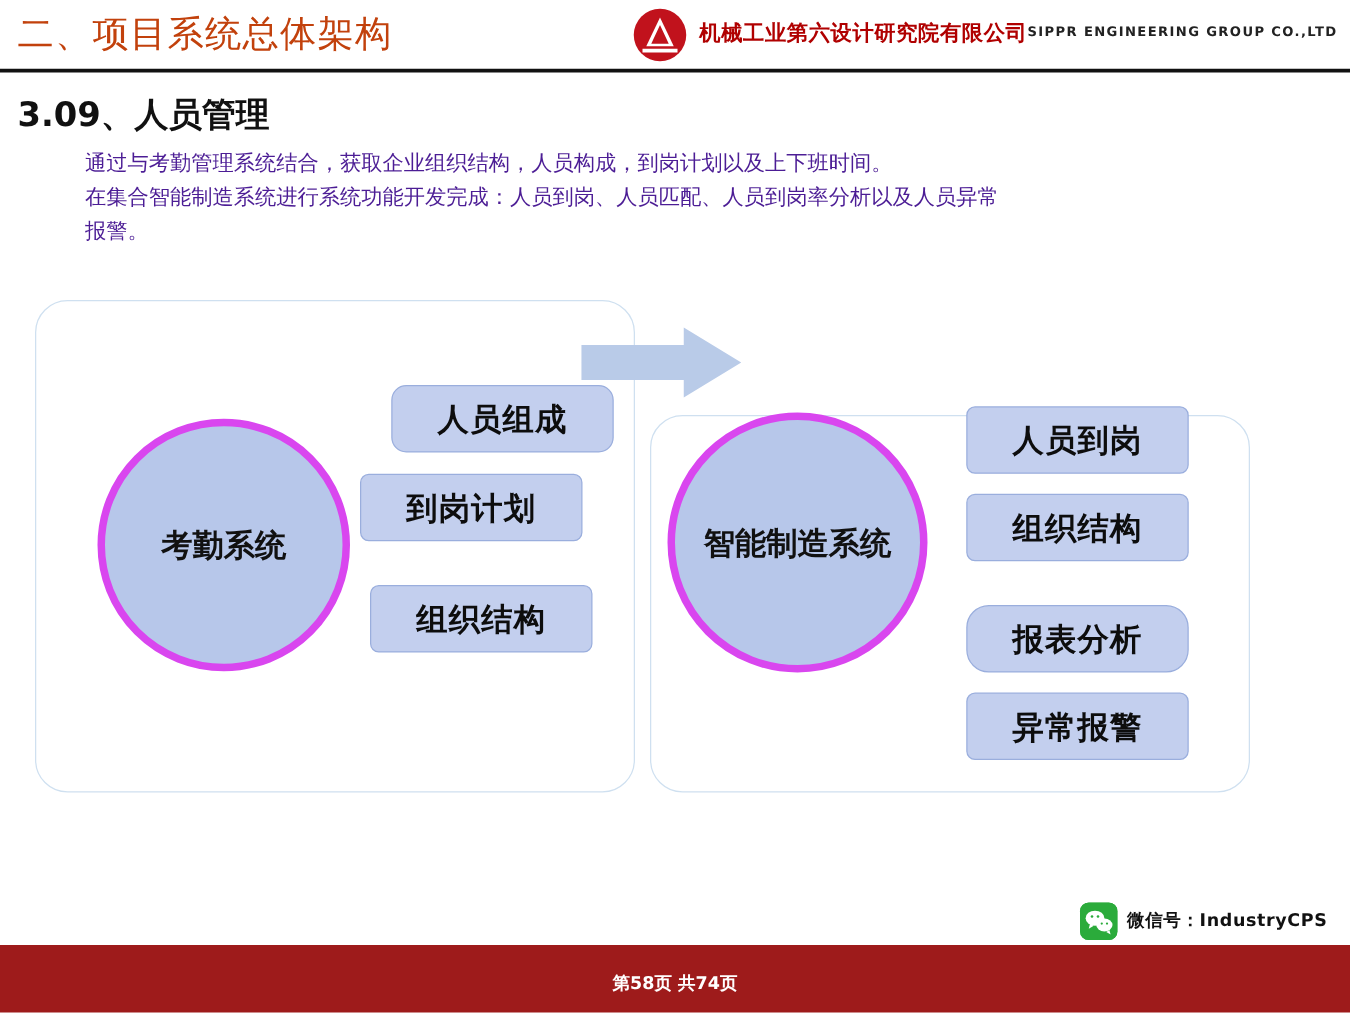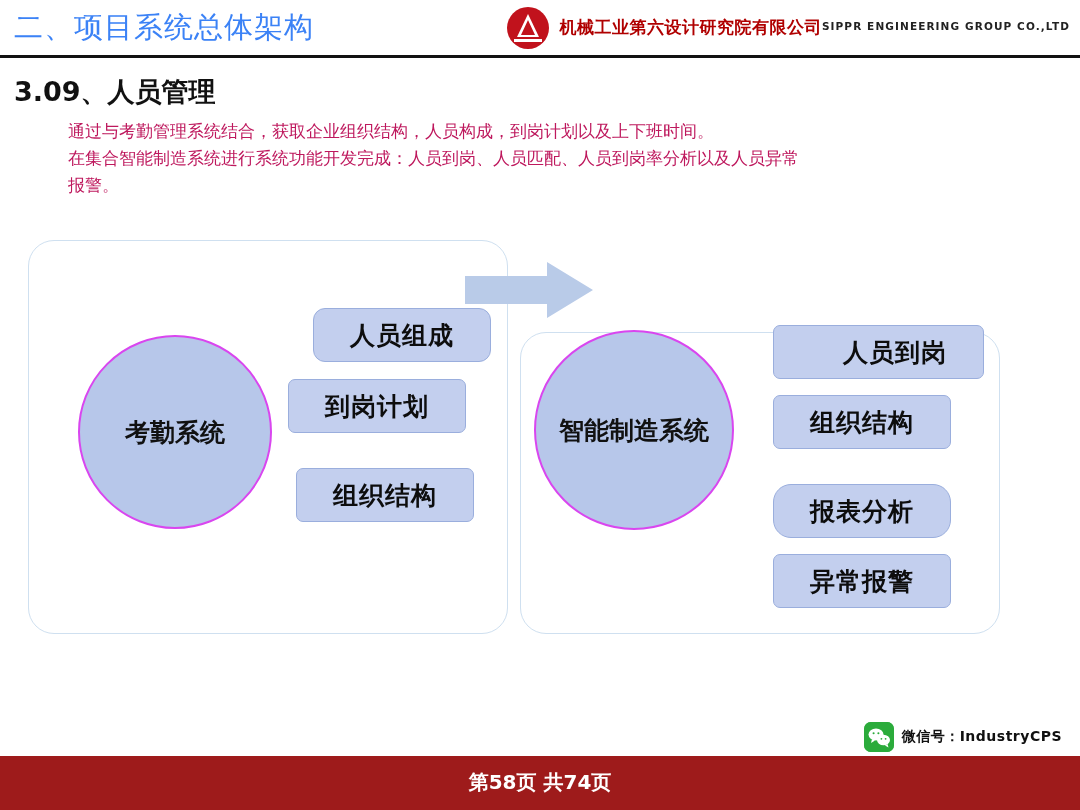--- a/index.html
+++ b/index.html
@@ -8,21 +8,21 @@
     background:#ffffff;
     font-family:"DejaVu Sans","Liberation Sans",sans-serif;
     position:relative;overflow:hidden;
   }
   
   .header{
     position:absolute;left:0;top:0;width:1080px;height:56px;
   }
   .header-title{
     position:absolute;left:14px;top:8px;
-    font-size:29px;color:#3b82f6;font-weight:400;
+    font-size:29px;color:#c2410c;font-weight:400;
     letter-spacing:1px;
   }
   .header-rule{
     position:absolute;left:0;top:55px;width:1080px;height:3px;
     background:#111111;
   }
   .logo{
     position:absolute;right:10px;top:4px;width:340px;height:48px;
     display:flex;align-items:center;justify-content:flex-end;
   }
@@ -43,65 +43,65 @@
   .logo-divider{
     width:100%;height:1px;background:#555;margin:2px 0;
   }
   
   .section-title{
     position:absolute;left:14px;top:74px;
     font-size:27px;font-weight:bold;color:#111111;
   }
   .paragraph{
     position:absolute;left:68px;top:118px;width:940px;
-    font-size:17px;color:#be185d;line-height:1.6;
+    font-size:17px;color:#4c1d95;line-height:1.6;
   }
   .paragraph div{white-space:nowrap;}
   
   .diagram{
     position:absolute;left:28px;top:240px;width:1000px;height:420px;
   }
   .panel{
     position:absolute;border:1px solid #cfe0f0;border-radius:26px;
     background:#ffffff;
   }
   .panel-left{left:0px;top:0px;width:478px;height:392px;}
   .panel-right{left:492px;top:92px;width:478px;height:300px;
     border-top-left-radius:26px;border-top-right-radius:26px;}
   .circle{
     position:absolute;border-radius:50%;
-    background:#b7c7ea;border:2px solid #d946ef;
+    background:#b7c7ea;border:6px solid #d946ef;
     display:flex;align-items:center;justify-content:center;
     color:#111;font-weight:bold;
   }
   .circle-left{left:50px;top:95px;width:190px;height:190px;font-size:25px;}
   .circle-right{left:506px;top:90px;width:196px;height:196px;font-size:25px;}
   .chip{
     position:absolute;background:#c3cfee;border:1px solid #9aaedd;
     border-radius:7px;display:flex;align-items:center;justify-content:center;
     color:#0d0d0d;font-weight:bold;font-size:25px;letter-spacing:1px;
   }
   .chip-l1{left:285px;top:68px;width:176px;height:52px;border-radius:12px;}
   .chip-l2{left:260px;top:139px;width:176px;height:52px;}
   .chip-l3{left:268px;top:228px;width:176px;height:52px;}
-  .chip-r1{left:745px;top:85px;width:176px;height:52px;padding-left:33px;}
+  .chip-r1{left:745px;top:85px;width:176px;height:52px;}
   .chip-r2{left:745px;top:155px;width:176px;height:52px;}
   .chip-r3{left:745px;top:244px;width:176px;height:52px;border-radius:18px;}
   .chip-r4{left:745px;top:314px;width:176px;height:52px;}
   .arrow{
     position:absolute;left:437px;top:20px;width:130px;height:60px;
   }
   
   .footer-bar{
     position:absolute;left:0;bottom:0;width:1080px;height:54px;
     background:#9e1b1b;
   }
   .footer-text{
     position:absolute;left:0;bottom:14px;width:1080px;text-align:center;
-    color:#ffffff;font-size:20px;font-weight:bold;
+    color:#ffffff;font-size:14px;font-weight:bold;
   }
   .wechat{
     position:absolute;right:18px;bottom:58px;
     display:flex;align-items:center;
   }
   .wechat-logo{
     width:30px;height:30px;border-radius:7px;background:#2bab3b;
     margin-right:8px;position:relative;flex:none;
   }
   .wechat-label{

